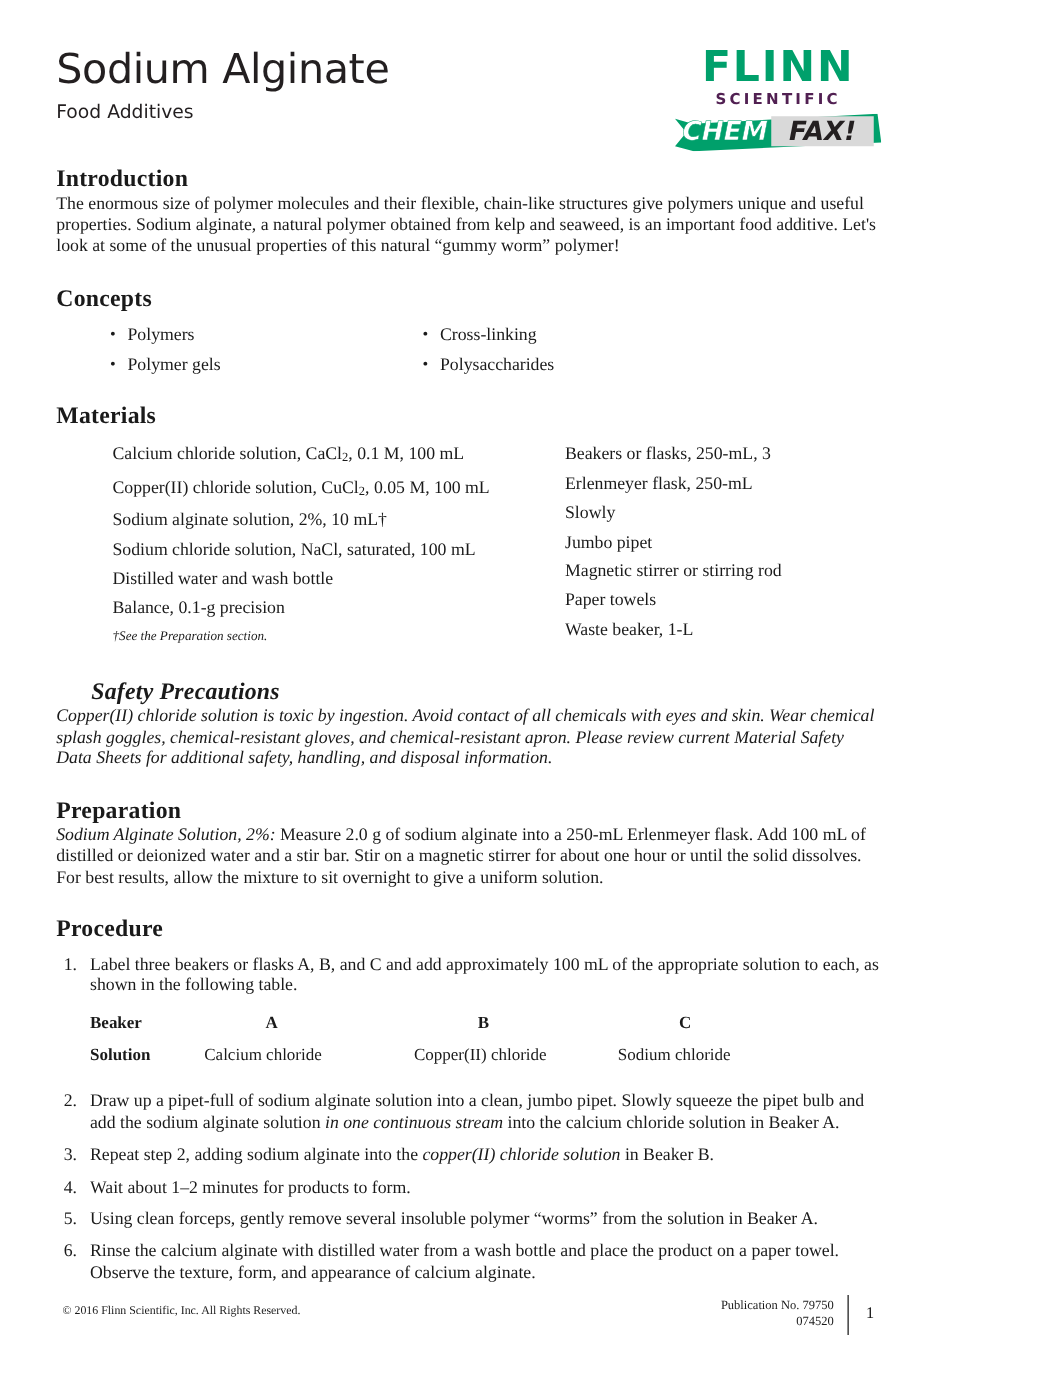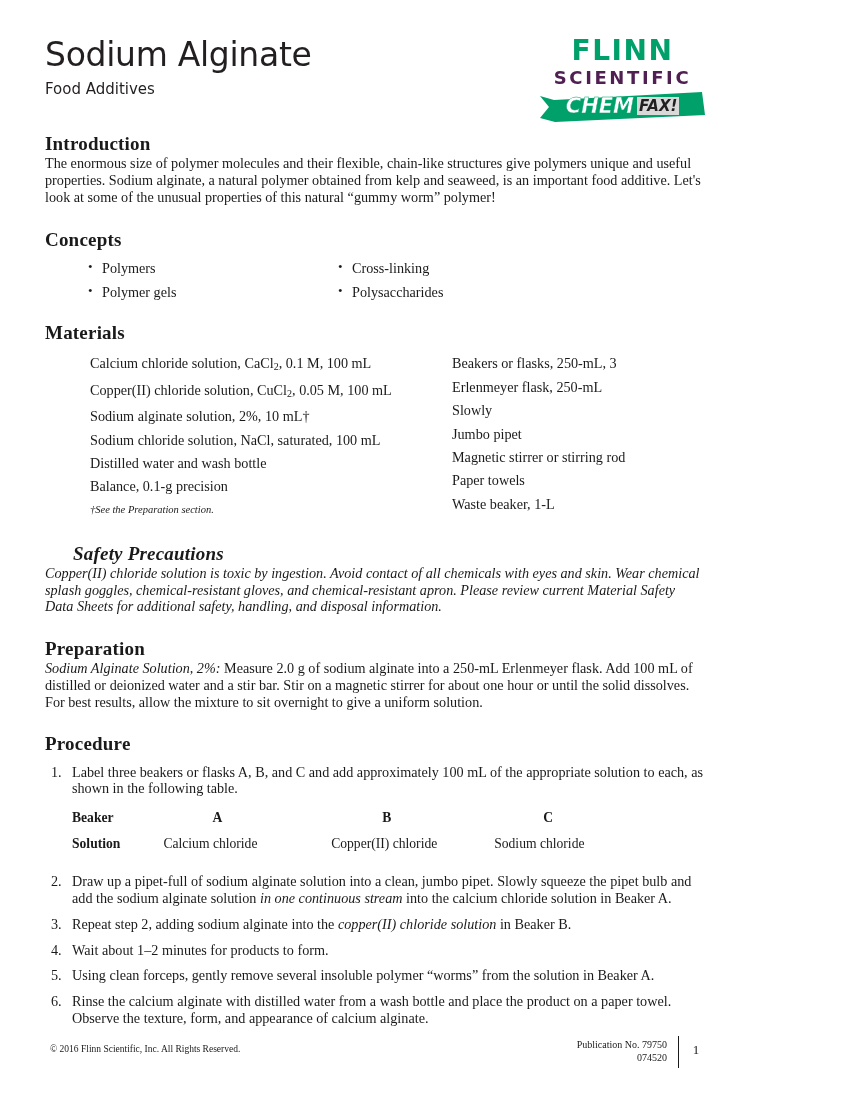--- a/index.html
+++ b/index.html
@@ -53,30 +53,30 @@
   .logo {
     position: absolute;
     right: 0;
     top: 38px;
     width: 165px;
     text-align: center;
   }
   .logo-flinn {
     font-family: "DejaVu Sans", sans-serif;
     font-weight: bold;
-    font-size: 28px;
+    font-size: 34px;
     letter-spacing: 1.5px;
     color: #00a06b;
     line-height: 0.95;
     text-align: center;
   }
   .logo-scientific {
     font-family: "DejaVu Sans", sans-serif;
     font-weight: bold;
-    font-size: 18px;
+    font-size: 12px;
     letter-spacing: 2.6px;
     color: #512052;
     line-height: 1.2;
     padding-top: 2px;
   }
   .logo-banner {
     position: relative;
     margin-top: 4px;
     height: 30px;
   }
@@ -103,24 +103,24 @@
     font-size: 21px;
     color: #ffffff;
     letter-spacing: 0px;
     -webkit-text-stroke: 0.4px #00a06b;
     transform: translateY(-1px);
   }
   .banner-fax {
     font-family: "DejaVu Sans", sans-serif;
     font-weight: bold;
     font-style: italic;
-    font-size: 15px;
+    font-size: 21px;
     color: #231f20;
     background: #d9d9d9;
-    padding: 0 2px;
+    padding: 0 14px;
     letter-spacing: 0px;
     transform: translateY(-1px);
   }
 
   
   h2.section-heading {
     font-family: "Liberation Serif", serif;
     font-weight: bold;
     font-size: 19px;
     color: #1a1a1a;

